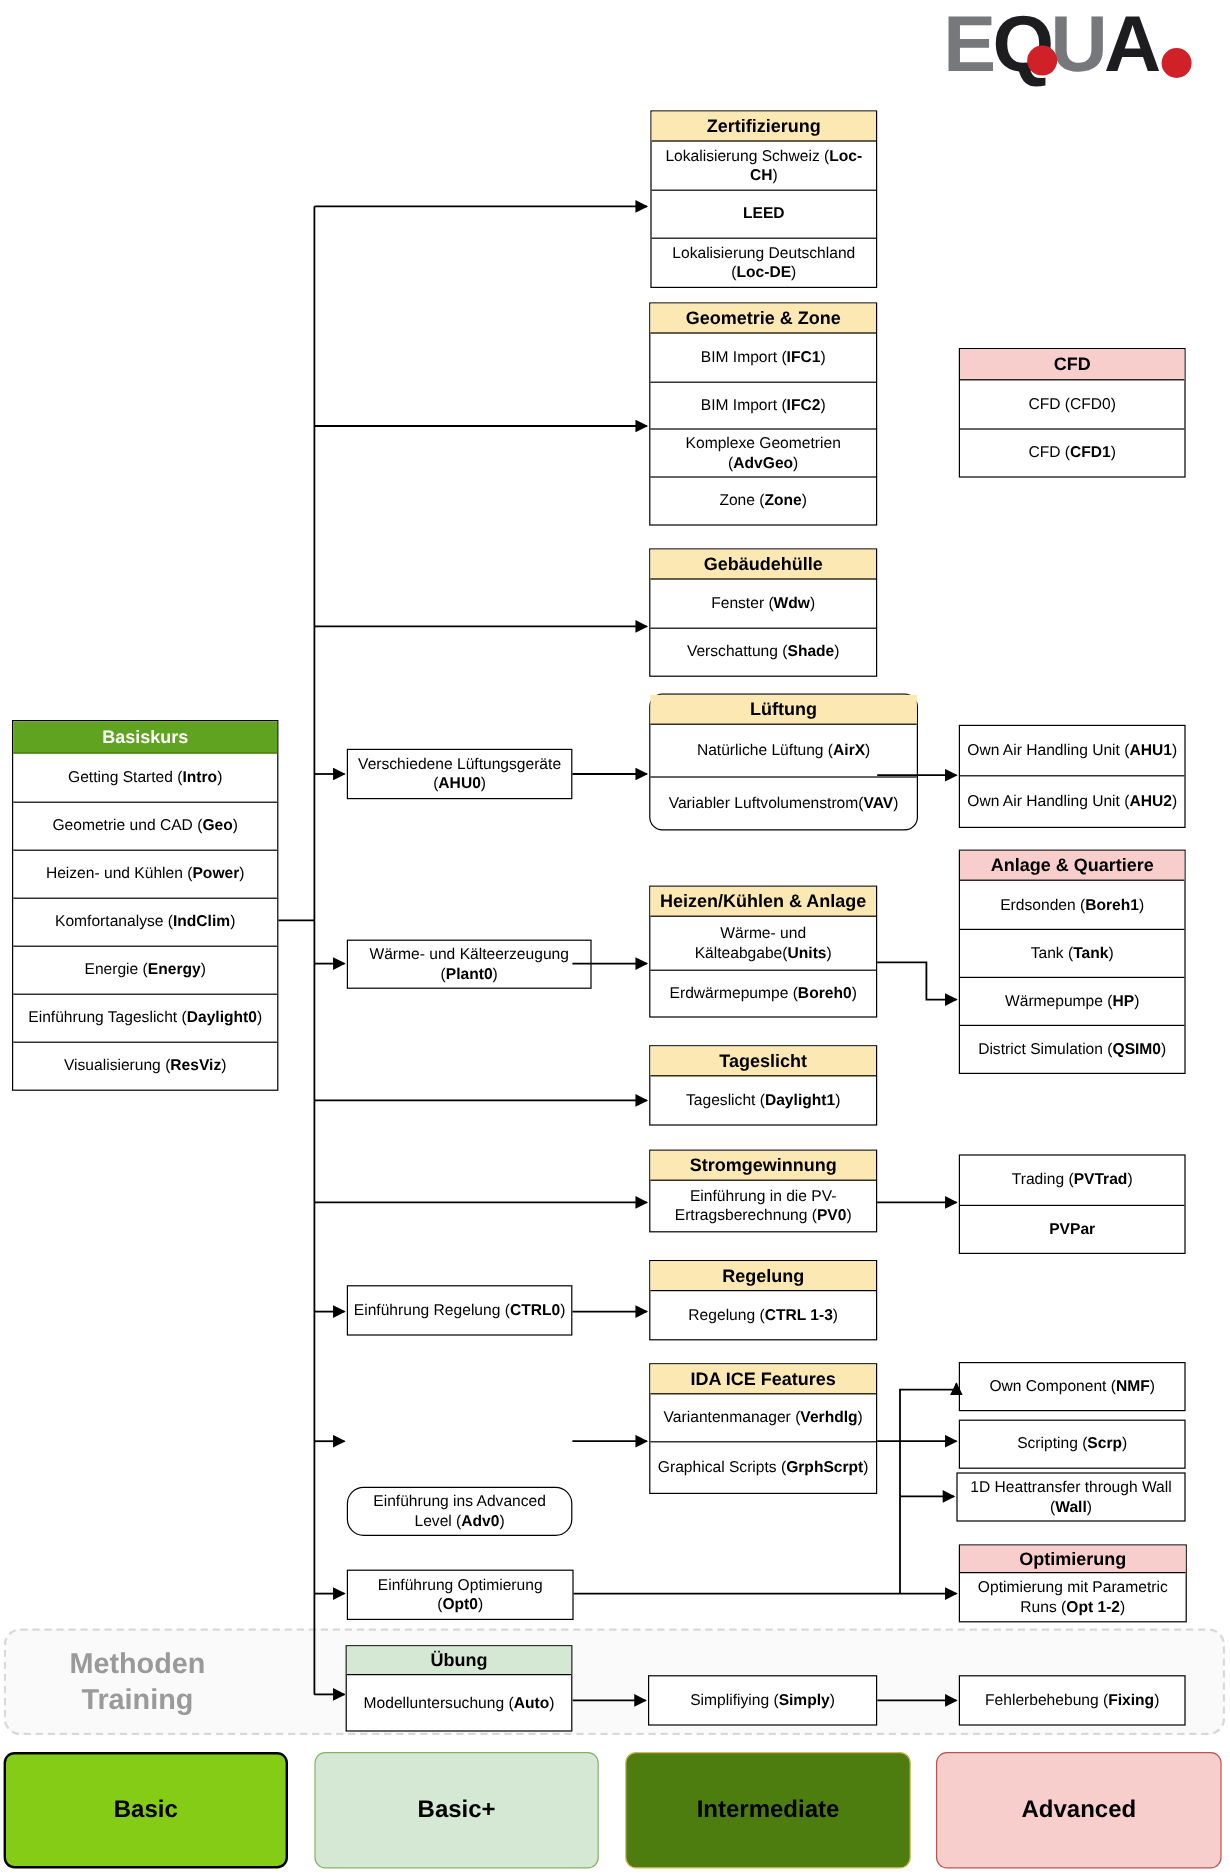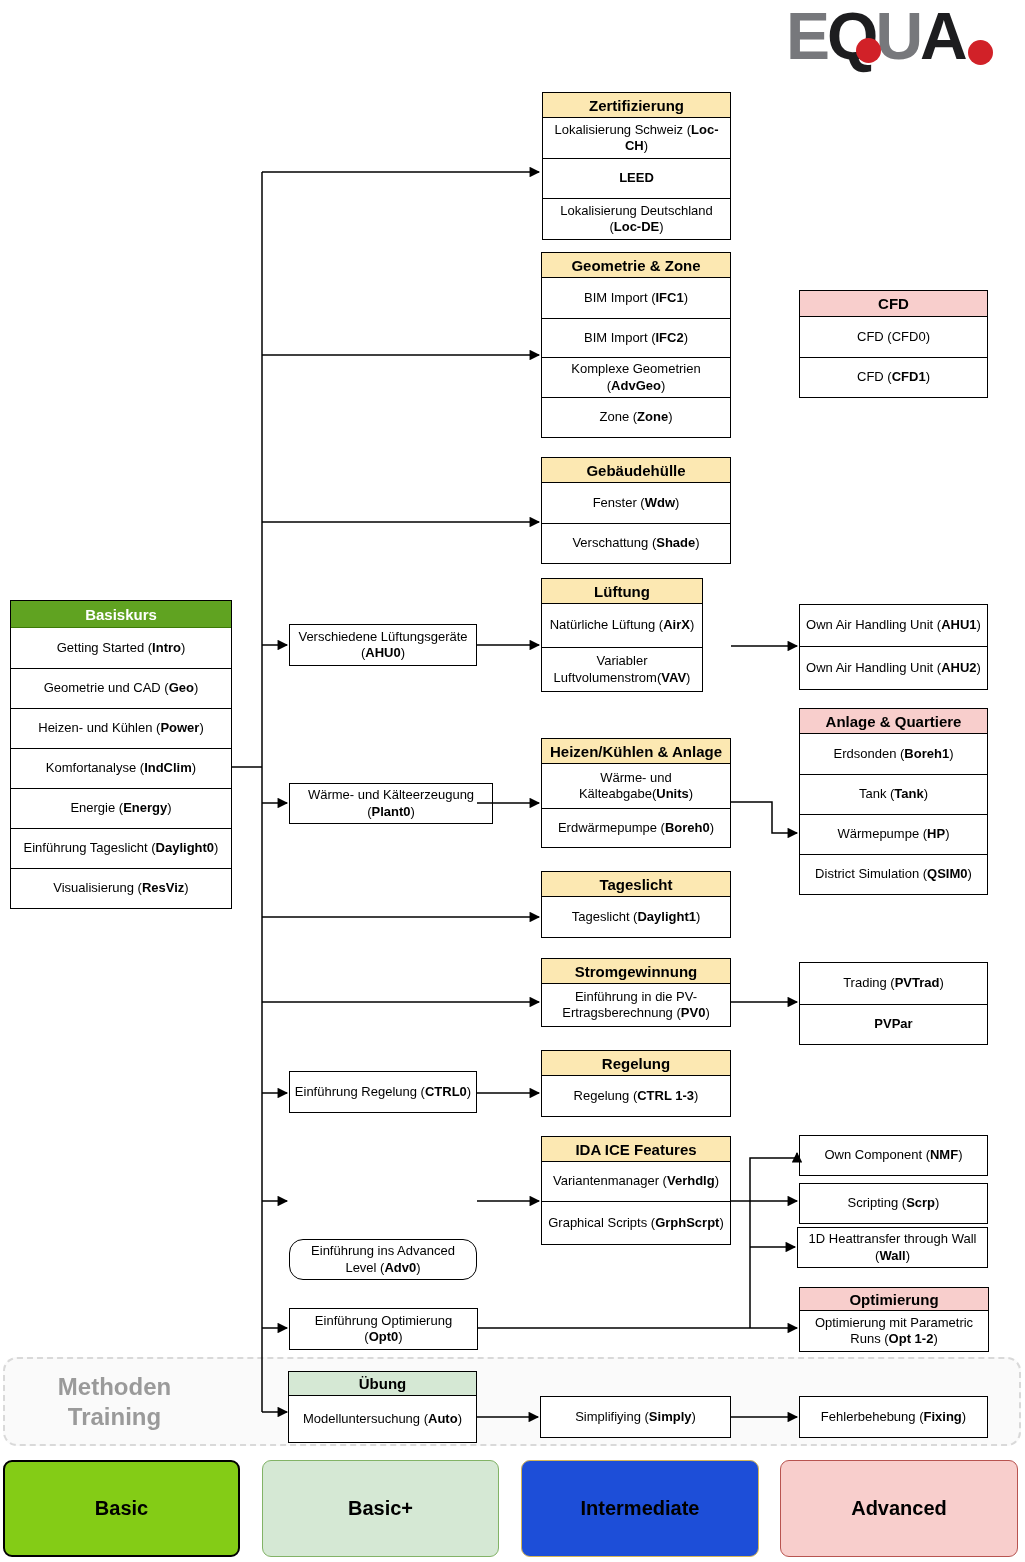--- a/index.html
+++ b/index.html
@@ -24,21 +24,21 @@
   .c39{height:39px}.c40{height:40px}.c41{height:41px}.c42{height:42px}.c43{height:43px}
   .c44{height:44px}.c46{height:46px}
 
   
   #basiskurs{left:10px;top:600px;width:222px;}
   #basiskurs .hd{height:27px;}
   #zertifizierung{left:542px;top:92px;width:189px;}
   #geometrie{left:541px;top:252px;width:190px;}
   #cfd{left:799px;top:290px;width:189px;}
   #gebaeudehuelle{left:541px;top:457px;width:190px;}
-  #lueftung{left:541px;top:578px;width:162px;}
+  #lueftung{left:541px;top:578px;width:224px;border-radius:11px;}
   #ahu-own{left:799px;top:604px;width:189px;}
   #ahu0{left:289px;top:624px;width:188px;}
   #plant0{left:289px;top:783px;width:204px;}
   #heizen{left:541px;top:738px;width:190px;}
   #anlage{left:799px;top:708px;width:189px;}
   #tageslicht{left:541px;top:871px;width:190px;}
   #strom{left:541px;top:958px;width:190px;}
   #pv-box{left:799px;top:962px;width:189px;}
   #regelung{left:541px;top:1050px;width:190px;}
   #ctrl0{left:289px;top:1071px;width:188px;}
@@ -57,21 +57,21 @@
   #methoden-section{position:absolute;left:3px;top:1357px;width:1018px;height:89px;
       background:#fafafa;border:2px dashed #d9d9d9;border-radius:14px;box-sizing:border-box;z-index:1;}
   #methoden-label{position:absolute;left:22px;top:1372px;width:185px;text-align:center;
       font-size:24px;font-weight:bold;color:#9a9a9a;line-height:1.25;z-index:2;}
 
   
   .legend-box{position:absolute;top:1460px;height:97px;border-radius:9px;box-sizing:border-box;
       display:flex;align-items:center;justify-content:center;font-size:20px;font-weight:bold;z-index:2;}
   #legend-basic{left:3px;width:237px;background:#84cc16;border:2px solid #000;}
   #legend-basicplus{left:262px;width:237px;background:#d5e8d4;border:1px solid #82b366;}
-  #legend-intermediate{left:521px;width:238px;background:#1d4ed8;border:1px solid #d6b656;}
+  #legend-intermediate{left:521px;width:238px;background:#4d7c0f;border:1px solid #d6b656;}
   #legend-advanced{left:780px;width:238px;background:#f8cecc;border:1px solid #b85450;}
 
   
   #logo{position:absolute;left:786px;top:2px;height:72px;display:flex;align-items:flex-start;}
   #logo .ltr{font-size:66px;font-weight:bold;letter-spacing:-3px;line-height:68px;}
   #logo .gray{color:#77787c;}
   #logo .dark{color:#1d1d1f;}
   #logo .qwrap{position:relative;display:inline-block;}
   #logo .dot{width:25px;height:25px;border-radius:50%;background:#d12128;display:inline-block;}
   #logo .q-dot{position:absolute;right:-6px;bottom:7px;}

